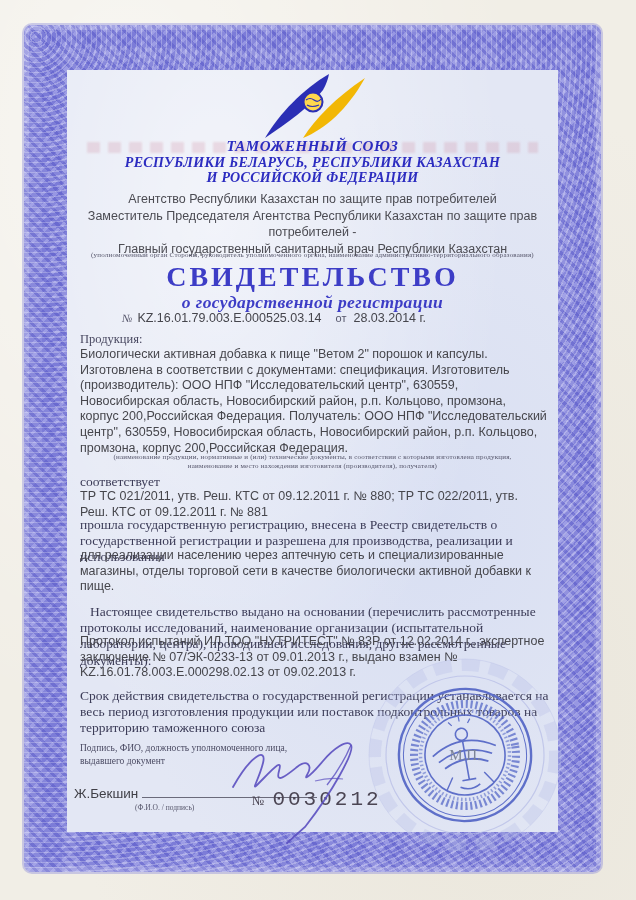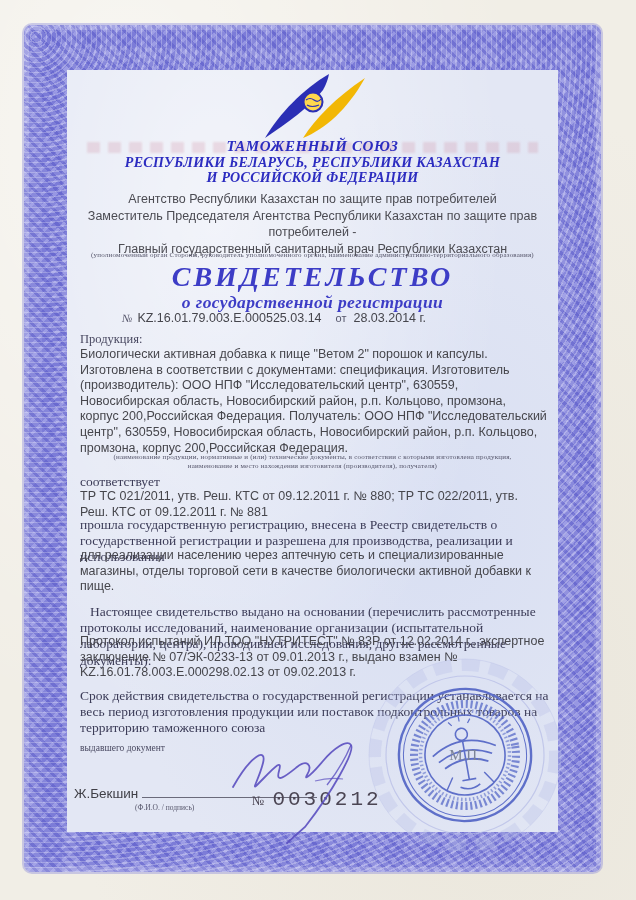--- a/index.html
+++ b/index.html
@@ -55,21 +55,21 @@
 
   .agency { top:121px; color:#4b4b52; font-size:12.5px; line-height:16.5px; padding:0 6px; }
 
   .small-caption {
     color:#55556a; font-family:"Liberation Serif", serif; font-size:7px; line-height:9px; letter-spacing:.2px;
   }
   .caption1 { top:181px; }
 
   .title-main {
     top:192px; color:#3d3dc6; font-family:"Liberation Serif", serif;
-    font-weight:bold; font-style:italic; font-size:28px; letter-spacing:3px; line-height:30px;
+    font-weight:bold; font-size:28px; letter-spacing:3px; line-height:30px;
   }
   .title-sub {
     top:222px; color:#3d3dc6; font-family:"Liberation Serif", serif;
     font-weight:bold; font-style:italic; font-size:17.5px; letter-spacing:.4px;
   }
 
   .number-line { top:241px; left:55px; font-size:12.5px; color:#45454c; }
   .number-line .no { font-family:"Liberation Serif", serif; font-style:italic; font-size:11px; color:#55556a; margin-right:5px; }
   .number-line .ot { font-size:11px; color:#55556a; margin:0 7px 0 14px; }
 
@@ -151,20 +151,21 @@
 
     <div class="abs para-serif registered-text">прошла государственную регистрацию, внесена в Реестр свидетельств о государственной регистрации и разрешена для производства, реализации и использования</div>
     <div class="abs para-sans usage-text">для реализации населению через аптечную сеть и специализированные магазины, отделы торговой сети в качестве биологически активной добавки к пище.</div>
 
     <div class="abs para-serif basis-text">Настоящее свидетельство выдано на основании (перечислить рассмотренные протоколы исследований, наименование организации  (испытательной лаборатории, центра), проводившей исследования, другие рассмотренные документы):</div>
     <div class="abs para-sans protocol-text">Протокол испытаний ИЛ ТОО "НУТРИТЕСТ" № 83Р от 12.02.2014 г., экспертное заключение № 07/ЭК-0233-13 от 09.01.2013 г., выдано взамен № KZ.16.01.78.003.Е.000298.02.13 от 09.02.2013 г.</div>
 
     <div class="abs para-serif validity-text">Срок действия свидетельства о государственной регистрации устанавливается на весь период изготовления продукции или поставок подконтрольных товаров на территорию таможенного союза</div>
 
     <div class="abs sig-caption">
+      <div>Подпись, ФИО,  должность уполномоченного лица,</div>
       <div>выдавшего документ</div>
     </div>
 
     <div class="abs sig-name">
       <span class="name">Ж.Бекшин</span>
       <span class="sig-rule"></span>
     </div>
     <div class="abs fio-caption">(Ф.И.О. / подпись)</div>
 
     <div class="abs serial">

